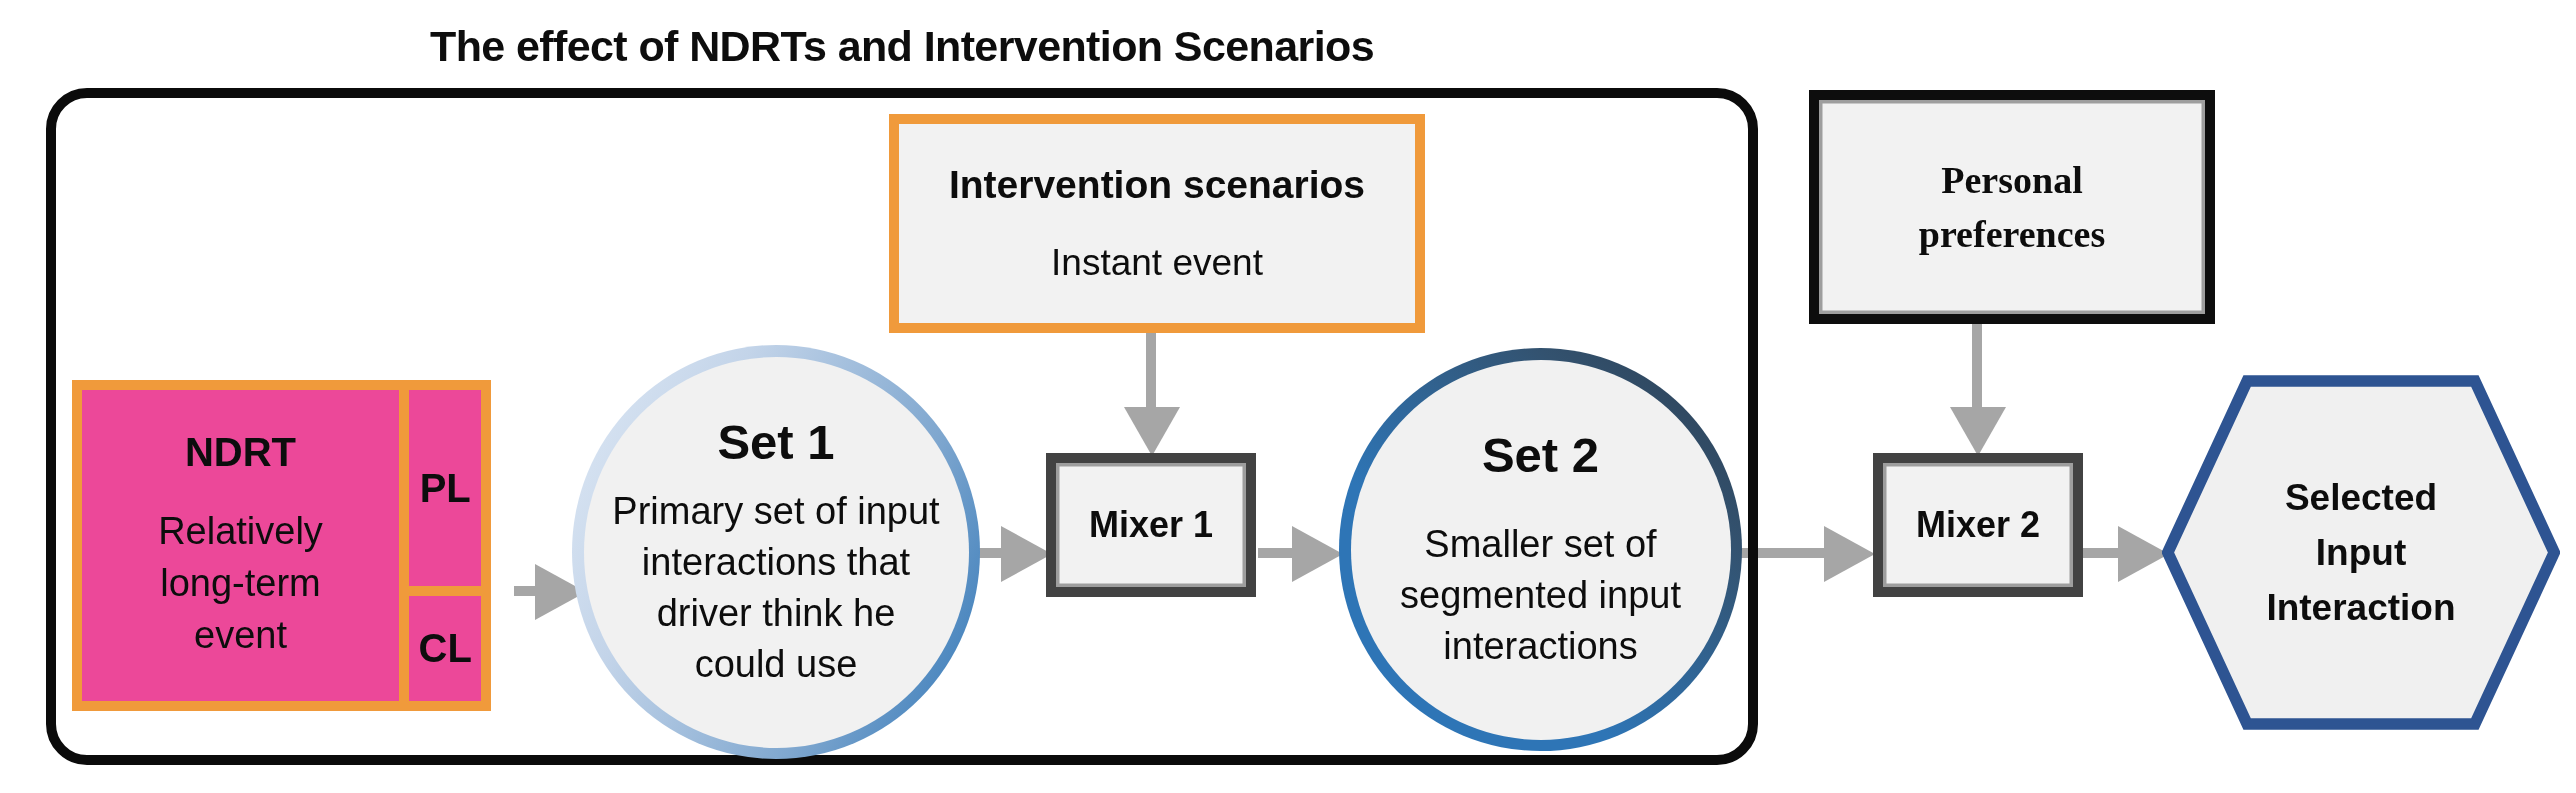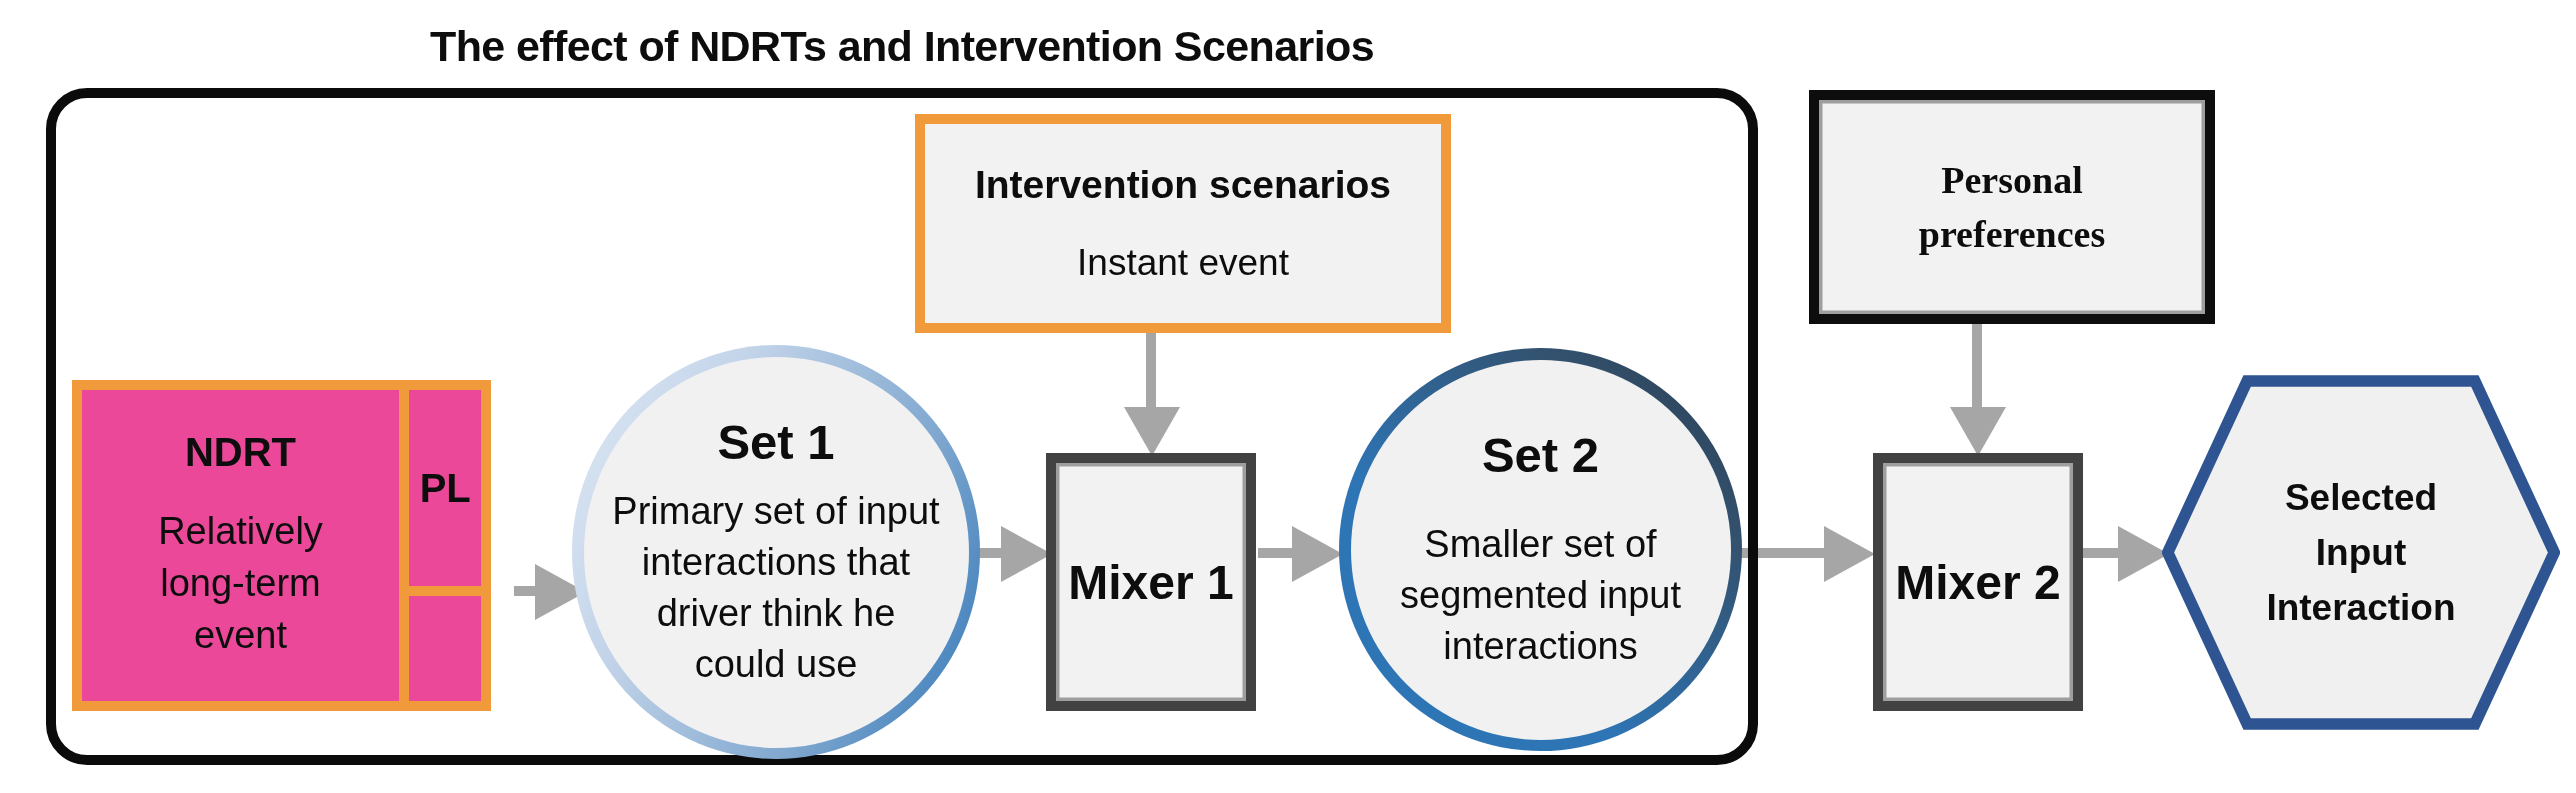--- a/index.html
+++ b/index.html
@@ -35,28 +35,28 @@
     background:linear-gradient(115deg,#DFE9F5 0%,#C3D4E9 30%,#7FA7CF 68%,#2E75B6 100%);}
   .set2{left:1339px;top:348px;width:403px;height:403px;
     background:linear-gradient(45deg,#2E75B6 0%,#2E75B6 35%,#33526F 75%,#2B3C4F 100%);}
   .set-title{font-size:49px;font-weight:bold;margin-bottom:16px;}
   .set-desc{font-size:38px;line-height:51px;width:328px;}
   .set2 .set-desc{width:345px;margin-top:20px;}
 
   
   .intervention{position:absolute;left:889px;top:114px;width:536px;height:219px;box-sizing:border-box;
     border:10.4px solid #F09A3B;background:#F2F2F2;display:flex;flex-direction:column;
-    align-items:center;justify-content:center;gap:35px;text-align:right;z-index:6;margin-left:26px;}
+    align-items:center;justify-content:center;gap:35px;text-align:right;z-index:6;}
   .intervention-title{font-size:39px;font-weight:bold;}
   .intervention-desc{font-size:37px;}
 
   
-  .mixer{position:absolute;width:210px;height:258px;box-sizing:border-box;border:10.4px solid #424242;
+  .mixer{position:absolute;width:210px;height:144px;box-sizing:border-box;border:10.4px solid #424242;
     background:#F2F2F2;box-shadow:inset 0 0 0 3.5px #9e9e9e;display:flex;align-items:center;justify-content:center;
-    font-size:48px;font-weight:bold;z-index:6;}
+    font-size:36px;font-weight:bold;z-index:6;}
   .mixer1{left:1046px;top:453px;}
   .mixer2{left:1873px;top:453px;}
 
   
   .personal{position:absolute;left:1809px;top:90px;width:406px;height:234px;box-sizing:border-box;
     border:10.4px solid #0d0d0d;background:#F2F2F2;box-shadow:inset 0 0 0 3.5px #9e9e9e;
     display:flex;align-items:center;justify-content:center;text-align:center;z-index:6;font-family:Liberation Serif, serif;}
   .personal-label{font-size:38px;font-weight:bold;line-height:54px;width:265px;}
 
   
@@ -86,20 +86,21 @@
 
   <div class="ndrt">
     <div class="ndrt-main">
       <div class="ndrt-title">NDRT</div>
       <div class="ndrt-desc">Relatively long-term event</div>
     </div>
     <div class="ndrt-vdivider"></div>
     <div class="ndrt-side">
       <div class="ndrt-cell cell-pl">PL</div>
       <div class="ndrt-hdivider"></div>
+      <div class="ndrt-cell cell-cl">CL</div>
     </div>
   </div>
 
   <div class="arrow">
     <div class="shaft-h" style="left:514px;top:586px;width:23px;"></div>
     <div class="head-right" style="left:535px;top:564px;"></div>
   </div>
 
   <div class="ring set1">
     <div class="ring-inner">

